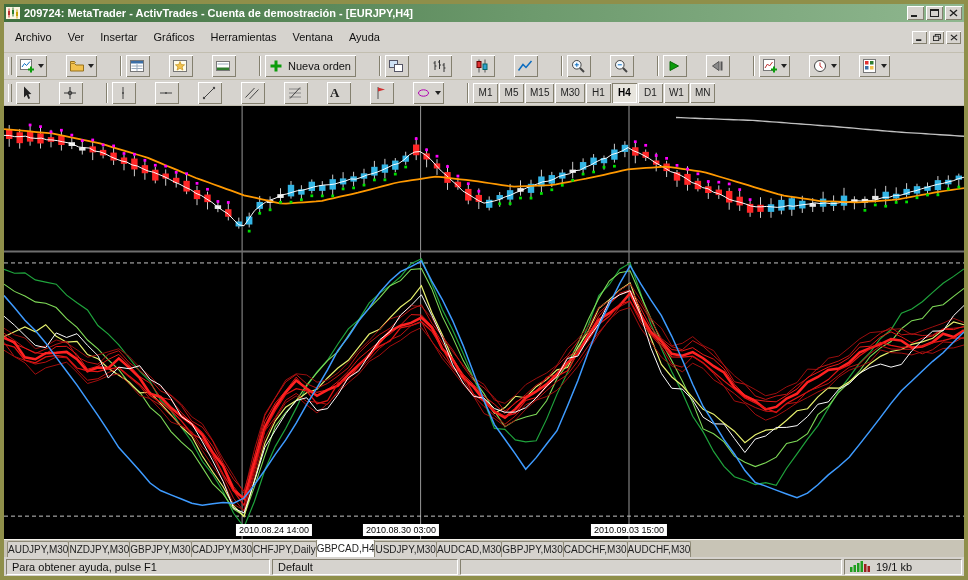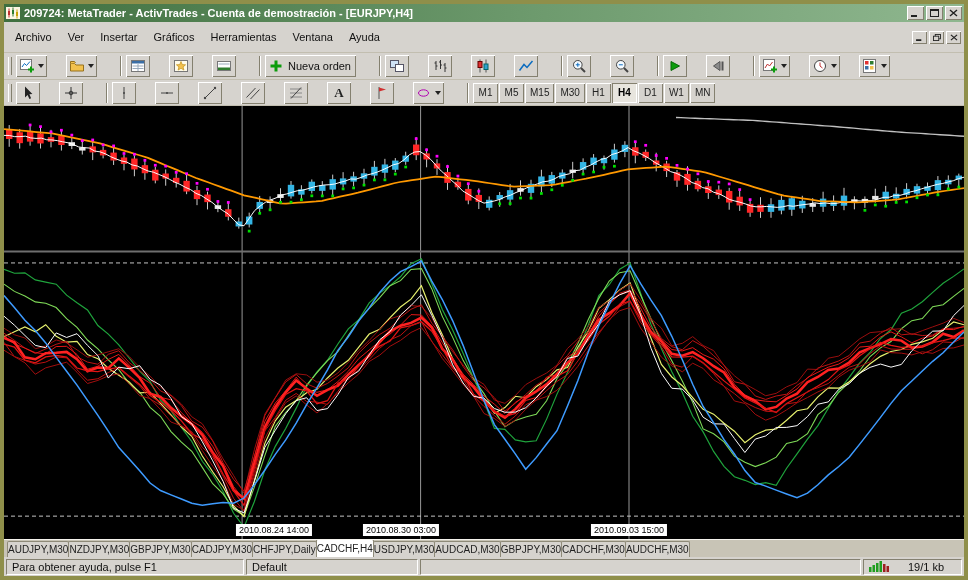--- a/index.html
+++ b/index.html
@@ -14,40 +14,40 @@
   .win-btn{width:17px;height:14px;background:#d6d3ce;border:none;box-shadow:inset 1px 1px 0 #fff,inset -1px -1px 0 #84806f;display:flex;align-items:center;justify-content:center;padding:0}
   .menubar{flex:0 0 19px;height:19px;display:flex;align-items:center;background:#d6d3ce;border-bottom:1px solid #c2beb0;padding:15px 3px}
   #menu-items{display:flex;align-items:center}
   .menu-item{padding:2px 8px;color:#111;white-space:nowrap}
   .child-controls{margin-left:auto;display:flex;gap:2px}
   .child-btn{width:15px;height:13px;background:#d6d3ce;border:none;box-shadow:inset 1px 1px 0 #fff,inset -1px -1px 0 #84806f;display:flex;align-items:center;justify-content:center;padding:0}
   .toolbar{display:flex;align-items:center;background:#d6d3ce;border-bottom:1px solid #c2beb0;padding:0 2px}
   #toolbar-standard{flex:0 0 27px;height:27px}
   #toolbar-tools{flex:0 0 26px;height:26px}
   .grip{width:4px;height:18px;margin:0 4px 0 2px;border-left:1px solid #fff;border-right:1px solid #84806f}
-  .tb-btn{height:22px;min-width:24px;display:flex;align-items:center;justify-content:center;background:#d6d3ce;border:none;box-shadow:inset 1px 1px 0 #fff,inset -1px -1px 0 #84806f;padding:0 3px;gap:2px;margin-right:19px}
+  .tb-btn{height:22px;min-width:24px;display:flex;align-items:center;justify-content:space-between;background:#d6d3ce;border:none;box-shadow:inset 1px 1px 0 #fff,inset -1px -1px 0 #84806f;padding:0 3px;gap:2px;margin-right:19px}
   .ticon{display:flex;align-items:center}
   .tb-label{font-size:11px;padding:0 2px;white-space:nowrap;color:#111}
   .letter-icon{font-family:"Liberation Serif","DejaVu Serif",serif;font-weight:bold;font-size:13px;color:#222;line-height:16px}
   .tb-sep{width:2px;height:20px;margin:1px 4px;border-left:1px solid #84806f;border-right:1px solid #fff}
   .dd{width:0;height:0;border-left:3px solid transparent;border-right:3px solid transparent;border-top:4px solid #222;margin-left:1px}
   .tf-btn{height:20px;min-width:25px;padding:0 5px;font-size:10px;color:#222;background:#d6d3ce;border:none;box-shadow:inset 1px 1px 0 #fff,inset -1px -1px 0 #84806f;margin-right:1px}
   .tf-btn.active{box-shadow:inset 1px 1px 0 #84806f,inset -1px -1px 0 #fff;background:#e8e5de;color:#000;font-weight:bold}
   .chart-area{flex:1 1 auto;position:relative;background:#000;overflow:hidden}
   #chart-svg{display:block;width:100%;height:100%}
   .time-label{position:absolute;bottom:3px;transform:translateX(-50%);background:#fff;color:#000;font-size:9px;line-height:12px;height:12px;padding:0 3px;white-space:nowrap}
   .tabsbar{flex:0 0 18px;height:18px;background:#c8c4b6;display:flex;align-items:flex-end;padding:0 0 0 3px;border-top:1px solid #f4f2ec;overflow:hidden}
   .tab{height:16px;margin-top:2px;display:flex;align-items:center;padding:0 0;font-size:10px;color:#222;background:#d6d3ce;border:1px solid #8e8a78;border-bottom:none;border-radius:2px 2px 0 0;margin-right:-1px;white-space:nowrap}
   .tab.active{height:18px;margin-top:0;background:#fff;position:relative;z-index:2}
   .statusbar{flex:0 0 19px;height:19px;background:#d6d3ce;display:flex;align-items:stretch;gap:2px;padding:2px 2px 1px}
   .spanel{border:1px solid;border-color:#84806f #fff #fff #84806f;display:flex;align-items:center;padding:0 5px;font-size:11px;color:#111;white-space:nowrap;overflow:hidden}
-  .sp-help{width:238px}
-  .sp-profile{width:172px}
+  .sp-help{width:264px}
+  .sp-profile{width:186px}
   .sp-fill{flex:1}
-  .sp-net{width:99px;gap:17px}
+  .sp-net{width:118px;gap:4px}
 </style>
 </head>
 <body>
 
 <div class="window">
 
   <div class="titlebar">
     <span class="app-icon">
       <svg width="14" height="12" viewBox="0 0 14 12">
           <rect width="14" height="12" fill="#fdf6e3"></rect>
@@ -560,21 +560,21 @@
     <div class="time-label" id="time-label-1" style="left: 397px;">2010.08.30 03:00</div>
     <div class="time-label" id="time-label-2" style="left: 625px;">2010.09.03 15:00</div>
   </div>
 
   <div class="tabsbar" id="chart-tabs">
       <div class="tab">AUDJPY,M30</div>
       <div class="tab">NZDJPY,M30</div>
       <div class="tab">GBPJPY,M30</div>
       <div class="tab">CADJPY,M30</div>
       <div class="tab">CHFJPY,Daily</div>
-      <div class="tab active">CADCHF,H4</div>
+      <div class="tab active">GBPCAD,H4</div>
       <div class="tab">USDJPY,M30</div>
       <div class="tab">AUDCAD,M30</div>
       <div class="tab">GBPJPY,M30</div>
       <div class="tab">CADCHF,M30</div>
       <div class="tab">AUDCHF,M30</div>
     </div>
 
   <div class="statusbar">
     <div class="spanel sp-help">Para obtener ayuda, pulse F1</div>
     <div class="spanel sp-profile">Default</div>

